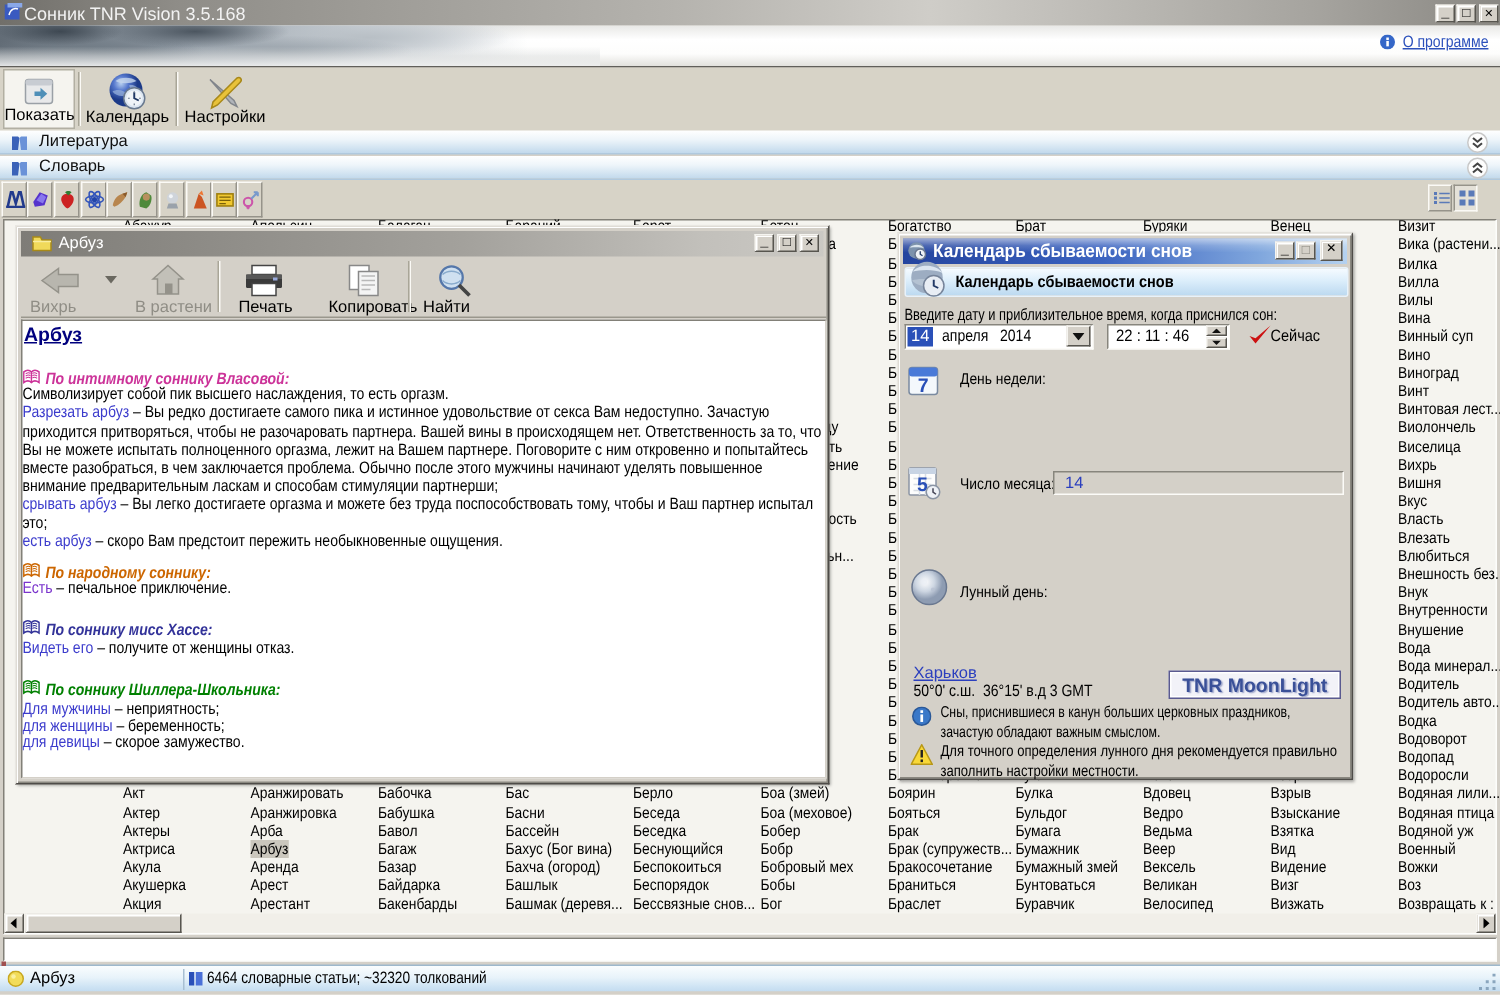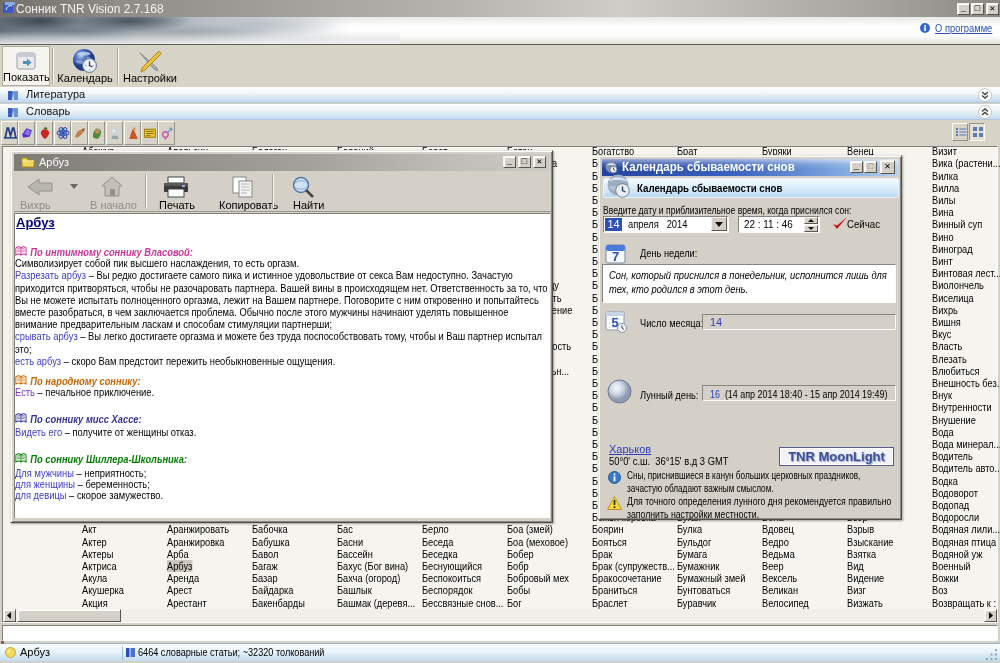--- a/index.html
+++ b/index.html
@@ -96,21 +96,21 @@
 .klabel { position:absolute; font-size:10.5px; color:#000; white-space:nowrap; transform:scaleX(.88); transform-origin:0 0; }
 </style></head>
 <body>
 
 <div id="mtitle" class="abs">
   <svg class="abs" style="left:3px;top:2px" width="12" height="12" viewBox="0 0 12 12">
       <rect x="0" y="1" width="10" height="10" fill="#3a5ac0"></rect>
       <rect x="2" y="0" width="10" height="3" fill="#8aa8e8"></rect>
       <path d="M3 8 C4 4 7 3 9 4" stroke="#fff" fill="none"></path>
     </svg>
-  <span class="txt">Сонник TNR Vision 2.7.168</span>
+  <span class="txt">Сонник TNR Vision 3.5.168</span>
   <div class="wbtn" style="left:957px;top:3px">_</div>
   <div class="wbtn" style="left:971px;top:3px">□</div>
   <div class="wbtn" style="left:986px;top:3px">✕</div>
 </div>
 
 <div id="banner" class="abs">
   <div id="clouds"></div>
   <svg class="abs" style="right:70px;top:6px" width="10" height="10" viewBox="0 0 10 10">
       <circle cx="5" cy="5" r="5" fill="#3567c8"></circle>
       <rect x="4.2" y="2" width="1.7" height="1.7" fill="#fff"></rect>
@@ -732,21 +732,21 @@
         <path d="M2 11 L13 3 V7 H26 V15 H13 V19 Z" fill="#b8b6ae" stroke="#94928a"></path>
       </svg>
     <div class="cap dis" style="left:6px;top:28px">Вихрь</div>
     <svg class="abs" style="left:56px;top:13px" width="8" height="6" viewBox="0 0 8 6">
         <path d="M0 0 h8 L4 5 Z" fill="#6a6860"></path>
       </svg>
     <svg class="abs" style="left:86px;top:4px" width="24" height="23" viewBox="0 0 24 23">
         <path d="M2 11 L12 2 L22 11 H19 V21 H5 V11 Z" fill="#c2c0b8" stroke="#94928a"></path>
         <rect x="10" y="14" width="5" height="7" fill="#94928a"></rect>
       </svg>
-    <div class="cap dis" style="left:76px;top:28px">В начало</div>
+    <div class="cap dis" style="left:76px;top:28px">В растени</div>
     <div class="vsep" style="left:131px;top:3px;height:34px"></div>
     <svg class="abs" style="left:148px;top:5px" width="28" height="22" viewBox="0 0 28 22">
         <rect x="6" y="1" width="16" height="6" fill="#fff" stroke="#444"></rect>
         <rect x="2" y="7" width="24" height="9" rx="1" fill="#3a3a3a"></rect>
         <rect x="2" y="7" width="24" height="3" fill="#585858"></rect>
         <rect x="6" y="13" width="16" height="8" fill="#fff" stroke="#444"></rect>
         <rect x="20" y="9" width="3" height="2" fill="#9ad"></rect>
       </svg>
     <div class="cap" style="left:145px;top:28px">Печать</div>
     <svg class="abs" style="left:216px;top:4px" width="26" height="24" viewBox="0 0 26 24">
@@ -755,21 +755,21 @@
         <path d="M11 9 h9 M11 12 h9 M11 15 h9 M11 18 h6" stroke="#b8b8b8"></path>
       </svg>
     <div class="cap" style="left:205px;top:28px">Копировать</div>
     <div class="vsep" style="left:258px;top:3px;height:34px"></div>
     <svg class="abs" style="left:276px;top:4px" width="26" height="24" viewBox="0 0 26 24">
         <circle cx="11" cy="10" r="7.5" fill="#cfe0f0" stroke="#5577aa" stroke-width="1.5"></circle>
         <path d="M5 8 C8 5 14 5 17 8" stroke="#88aacc" fill="none"></path>
         <path d="M5 12 C8 15 14 15 17 12" stroke="#88aacc" fill="none"></path>
         <path d="M16 15 L23 22" stroke="#444" stroke-width="2.5"></path>
       </svg>
-    <div class="cap" style="left:279px;top:28px">Найти</div>
+    <div class="cap" style="left:268px;top:28px">Найти</div>
   </div>
   <div id="acontent">
 <div style="position:absolute;left:1px;top:1px;font-weight:bold;font-size:13px;color:#00007e;text-decoration:underline">Арбуз</div>
 <div class="hline" style="top:31.5px"><svg width="14" height="11" viewBox="0 0 14 11" style="vertical-align:-1px;margin-right:4px">
           <path d="M1 2 C3 0.5 5.5 0.5 7 2 C8.5 0.5 11 0.5 13 2 L13 9 C11 7.8 8.5 7.8 7 9 C5.5 7.8 3 7.8 1 9 Z" fill="#fff" stroke="#cc3399" stroke-width="1.1"></path>
           <path d="M7 2 V9" stroke="#cc3399" stroke-width="1.1"></path>
           <path d="M2.5 3.2 C4 2.4 5.5 2.4 6.2 3 M2.5 4.7 C4 3.9 5.5 3.9 6.2 4.5 M2.5 6.2 C4 5.4 5.5 5.4 6.2 6 M7.8 3 C8.5 2.4 10 2.4 11.5 3.2 M7.8 4.5 C8.5 3.9 10 3.9 11.5 4.7 M7.8 6 C8.5 5.4 10 5.4 11.5 6.2" stroke="#cc3399" stroke-width="0.7" fill="none"></path>
         </svg><span style="color:#cc3399">По интимному соннику Власовой:</span></div>
 <div class="aline" style="top:43.2px;">Символизирует собой пик высшего наслаждения, то есть оргазм.</div>
 <div class="aline" style="top:55.4px;"><span class="lnk">Разрезать арбуз</span> – Вы редко достигаете самого пика и истинное удовольствие от секса Вам недоступно. Зачастую</div>
@@ -855,21 +855,20 @@
       <path d="M1 8 L5 13 L15 1 L5 9.5 Z" fill="#cc1111"></path>
     </svg>
   <div class="klabel" style="left:248px;top:62px;font-size:11px">Сейчас</div>
 
   <svg class="abs" style="left:5px;top:86px" width="23" height="23" viewBox="0 0 23 23">
       <rect x="2" y="3" width="19" height="18" rx="2" fill="#f4f8fc" stroke="#7a8aa0"></rect>
       <rect x="2" y="3" width="19" height="6" rx="2" fill="#4a7ad8"></rect>
       <text x="11.5" y="19" font-size="13" font-weight="bold" fill="#2a50b8" text-anchor="middle" font-family="Liberation Sans">7</text>
     </svg>
   <div class="klabel" style="left:41px;top:91px">День недели:</div>
-  <div class="kbox" style="left:3px;top:108px;width:294px;height:39px"><span class="i">Сон, который приснился в понедельник, исполнится лишь для<br>тех, кто родился в этот день.</span></div>
 
   <svg class="abs" style="left:5px;top:154px" width="24" height="24" viewBox="0 0 24 24">
       <rect x="2" y="2" width="18" height="18" rx="1" fill="#fdfdfd" stroke="#8a94a4"></rect>
       <rect x="2" y="2" width="18" height="4" fill="#c8d4e4"></rect>
       <path d="M5 9 h12 M5 13 h12 M5 17 h12 M9 6 v14 M13 6 v14" stroke="#d8dde4"></path>
       <text x="11" y="17" font-size="13" font-weight="bold" fill="#2a50b8" text-anchor="middle" font-family="Liberation Sans">5</text>
       <circle cx="18" cy="18" r="4.5" fill="#eef1f6" stroke="#8a94a4"></circle>
       <path d="M18 15.5 V18 L20 19.5" stroke="#445" stroke-width="1" fill="none"></path>
     </svg>
   <div class="klabel" style="left:41px;top:161px">Число месяца:</div>
@@ -881,21 +880,20 @@
           <stop offset="0%" stop-color="#fdfdfd"></stop>
           <stop offset="55%" stop-color="#cdd6e2"></stop>
           <stop offset="100%" stop-color="#8e9cb2"></stop>
         </radialGradient>
       </defs>
       <circle cx="12.5" cy="12.5" r="11.5" fill="url(#mg)" stroke="#6a7890"></circle>
       <circle cx="9" cy="9" r="2" fill="#e8edf4" opacity="0.7"></circle>
       <circle cx="15" cy="14" r="1.4" fill="#b8c2d2" opacity="0.8"></circle>
     </svg>
   <div class="klabel" style="left:41px;top:233px">Лунный день:</div>
-  <div class="kfield" style="left:103px;top:229px;width:194px;height:16px;font-size:10.5px;padding-top:2px"><span style="display:inline-block;transform:scaleX(.85);transform-origin:0 0">16<span style="color:#000">&nbsp; (14 апр 2014 18:40 - 15 апр 2014 19:49)</span></span></div>
 
   <div class="abs" style="left:10px;top:287px;color:#2b3fbe;text-decoration:underline;font-size:11px">Харьков</div>
   <div class="abs" style="left:10px;top:299px;font-size:11px;transform:scaleX(.85);transform-origin:0 0">50°0' с.ш. &nbsp;36°15' в.д 3 GMT</div>
   <div class="abs" style="left:180px;top:291px;width:115px;height:19px;background:#f2f2f8;border:1px solid #5a5a90;box-shadow:inset 0 0 0 1px #fff">
     <div style="font-weight:bold;font-size:13px;color:#3a5098;text-align:center;margin-top:1px;text-shadow:1px 1px 1px #9aa2c8">TNR MoonLight</div>
   </div>
 
   <svg class="abs" style="left:9px;top:315px" width="13" height="13" viewBox="0 0 13 13">
       <circle cx="6.5" cy="6.5" r="6" fill="#3a78c8" stroke="#2a5898"></circle>
       <rect x="5.6" y="2.5" width="1.8" height="1.8" fill="#fff"></rect>

